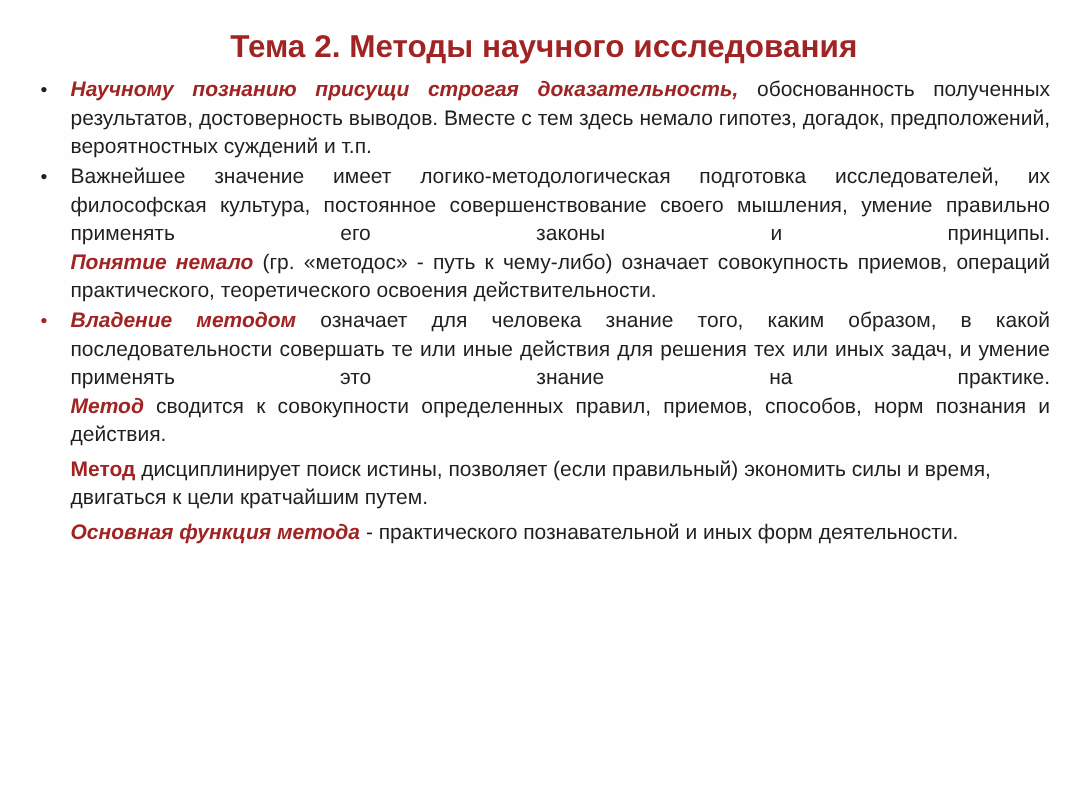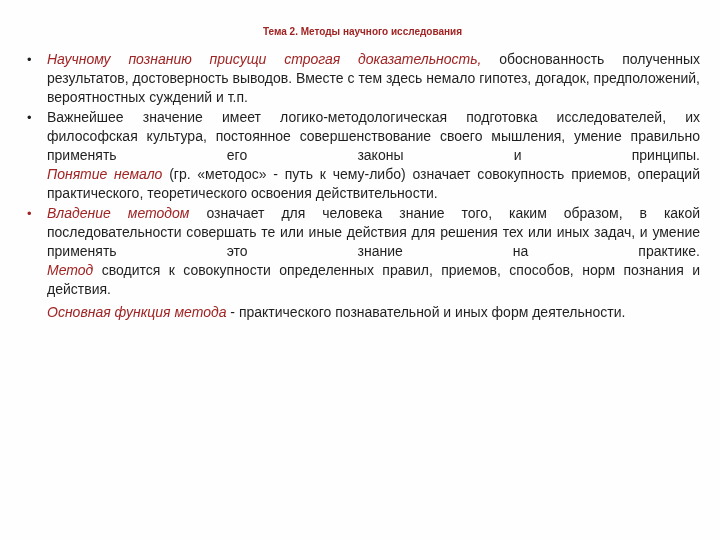--- a/index.html
+++ b/index.html
@@ -17,21 +17,21 @@
   }
   .slide {
     width: 720px;
     height: 540px;
     padding: 22px 20px 0 25px;
     background: var(--bg);
   }
   .title {
     text-align: center;
     font-weight: bold;
-    font-size: 10px;
+    font-size: 21px;
     line-height: 19px;
     color: var(--accent);
     margin-bottom: 9px;
   }
   .block {
     position: relative;
     font-size: 14px;
     line-height: 19px;
     margin-bottom: 1px;
   }
@@ -48,21 +48,21 @@
   .seg { text-align: left; }
   .align-justify .seg { text-align: justify; }
   .align-left .seg { text-align: left; }
   .align-center .seg { text-align: center; }
   .seg.stretch {
     text-align: justify;
     text-align-last: justify;
     -moz-text-align-last: justify;
   }
   .run-plain { color: var(--text); }
-  .run-accent-bi { color: var(--accent); font-weight: normal; font-style: italic; }
+  .run-accent-bi { color: var(--accent); font-weight: bold; font-style: italic; }
   .run-accent-b { color: var(--accent); font-weight: bold; }
   .run-accent-biu {
     color: var(--accent);
     font-weight: bold;
     font-style: italic;
     text-decoration: underline;
     text-underline-offset: 2px;
   }
 </style>
 </head>
@@ -79,16 +79,19 @@
         <span class="bullet" style="color: rgb(31, 31, 31);">•</span>
         <div class="seg stretch"><span class="run-plain">Важнейшее значение имеет логико-методологическая подготовка исследователей, их философская культура, постоянное совершенствование своего мышления, умение правильно применять его законы и принципы.</span></div>
         <div class="seg"><span class="run-accent-bi">Понятие немало</span><span class="run-plain"> (гр. «методос» - путь к чему-либо) означает совокупность приемов, операций практического, теоретического освоения действительности.</span></div>
       </div>
       <div class="block align-justify has-bullet">
         <span class="bullet" style="color: rgb(161, 36, 36);">•</span>
         <div class="seg stretch"><span class="run-accent-bi">Владение методом</span><span class="run-plain"> означает для человека знание того, каким образом, в какой последовательности совершать те или иные действия для решения тех или иных задач, и умение применять это знание на практике.</span></div>
         <div class="seg"><span class="run-accent-bi">Метод</span><span class="run-plain"> сводится к совокупности определенных правил, приемов, способов, норм познания и действия.</span></div>
       </div>
       <div class="block align-left para">
+        <div class="seg"><span class="run-accent-b">Метод</span><span class="run-plain"> дисциплинирует поиск истины, позволяет (если правильный) экономить силы и время, двигаться к цели кратчайшим путем.</span></div>
+      </div>
+      <div class="block align-left para">
         <div class="seg"><span class="run-accent-bi">Основная функция метода</span><span class="run-plain"> - практического познавательной и иных форм деятельности.</span></div>
       </div>
     </div>
 </div>
 
 </body></html>

